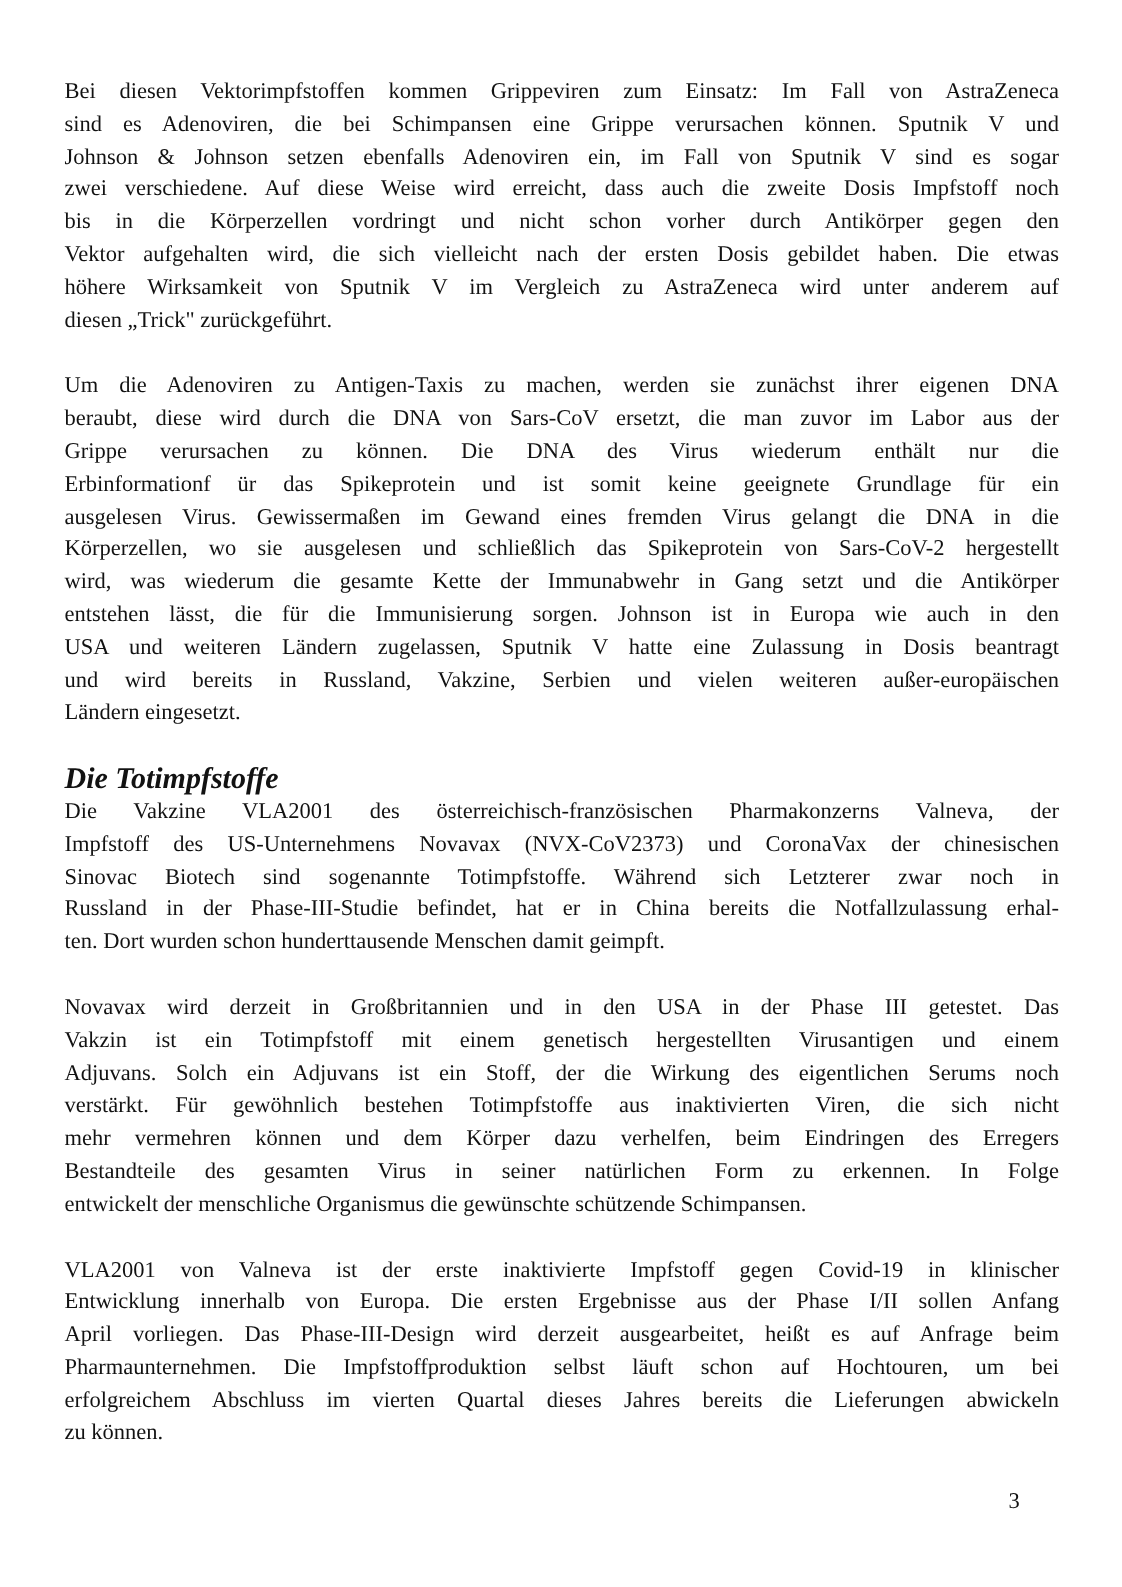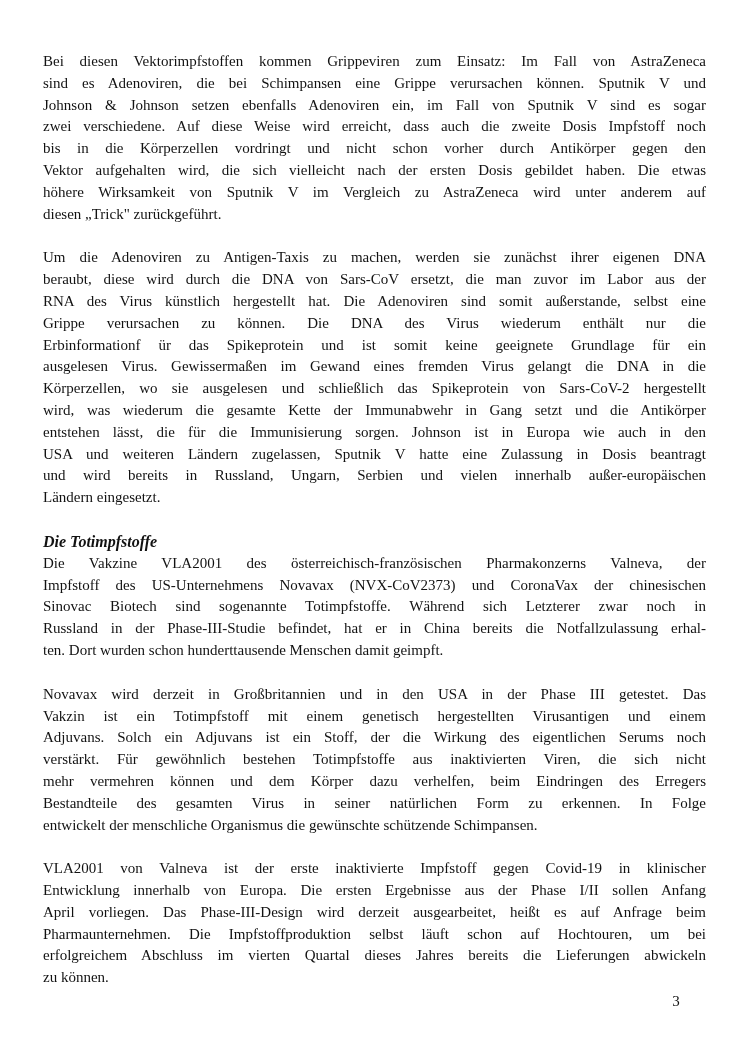--- a/index.html
+++ b/index.html
@@ -22,21 +22,21 @@
     top: 51px;
     width: 663px;
   }
   .block {
     margin: 0 0 22px 0;
   }
   .block.heading-block {
     margin-bottom: 0;
     font-style: italic;
     font-weight: bold;
-    font-size: 16px;
+    font-size: 20px;
     line-height: 21.8px;
     text-align: left;
   }
   .block:last-child {
     margin-bottom: 0;
   }
   .line {
     font-size: 15px;
     line-height: 21.8px;
     text-align: justify;
@@ -66,29 +66,28 @@
         <div class="line">Johnson &amp; Johnson setzen ebenfalls Adenoviren ein, im Fall von Sputnik V sind es sogar</div>
         <div class="line">zwei verschiedene. Auf diese Weise wird erreicht, dass auch die zweite Dosis Impfstoff noch</div>
         <div class="line">bis in die Körperzellen vordringt und nicht schon vorher durch Antikörper gegen den</div>
         <div class="line">Vektor aufgehalten wird, die sich vielleicht nach der ersten Dosis gebildet haben. Die etwas</div>
         <div class="line">höhere Wirksamkeit von Sputnik V im Vergleich zu AstraZeneca wird unter anderem auf</div>
         <div class="line last">diesen „Trick" zurückgeführt.</div>
       </div>
       <div class="block para">
         <div class="line">Um die Adenoviren zu Antigen-Taxis zu machen, werden sie zunächst ihrer eigenen DNA</div>
         <div class="line">beraubt, diese wird durch die DNA von Sars-CoV ersetzt, die man zuvor im Labor aus der</div>
-        <div class="line">RNA des Virus künstlich hergestellt hat. Die Adenoviren sind somit außerstande, selbst eine</div>
         <div class="line">Grippe verursachen zu können. Die DNA des Virus wiederum enthält nur die</div>
         <div class="line">Erbinformationf ür das Spikeprotein und ist somit keine geeignete Grundlage für ein</div>
         <div class="line">ausgelesen Virus. Gewissermaßen im Gewand eines fremden Virus gelangt die DNA in die</div>
         <div class="line">Körperzellen, wo sie ausgelesen und schließlich das Spikeprotein von Sars-CoV-2 hergestellt</div>
         <div class="line">wird, was wiederum die gesamte Kette der Immunabwehr in Gang setzt und die Antikörper</div>
         <div class="line">entstehen lässt, die für die Immunisierung sorgen. Johnson ist in Europa wie auch in den</div>
         <div class="line">USA und weiteren Ländern zugelassen, Sputnik V hatte eine Zulassung in Dosis beantragt</div>
-        <div class="line">und wird bereits in Russland, Ungarn, Serbien und vielen innerhalb außer-europäischen</div>
+        <div class="line">und wird bereits in Russland, Vakzine, Serbien und vielen weiteren außer-europäischen</div>
         <div class="line last">Ländern eingesetzt.</div>
       </div>
       <div class="block heading-block">Die Totimpfstoffe</div>
       <div class="block para">
         <div class="line">Die Vakzine VLA2001 des österreichisch-französischen Pharmakonzerns Valneva, der</div>
         <div class="line">Impfstoff des US-Unternehmens Novavax (NVX-CoV2373) und CoronaVax der chinesischen</div>
         <div class="line">Sinovac Biotech sind sogenannte Totimpfstoffe. Während sich Letzterer zwar noch in</div>
         <div class="line">Russland in der Phase-III-Studie befindet, hat er in China bereits die Notfallzulassung erhal-</div>
         <div class="line last">ten. Dort wurden schon hunderttausende Menschen damit geimpft.</div>
       </div>

